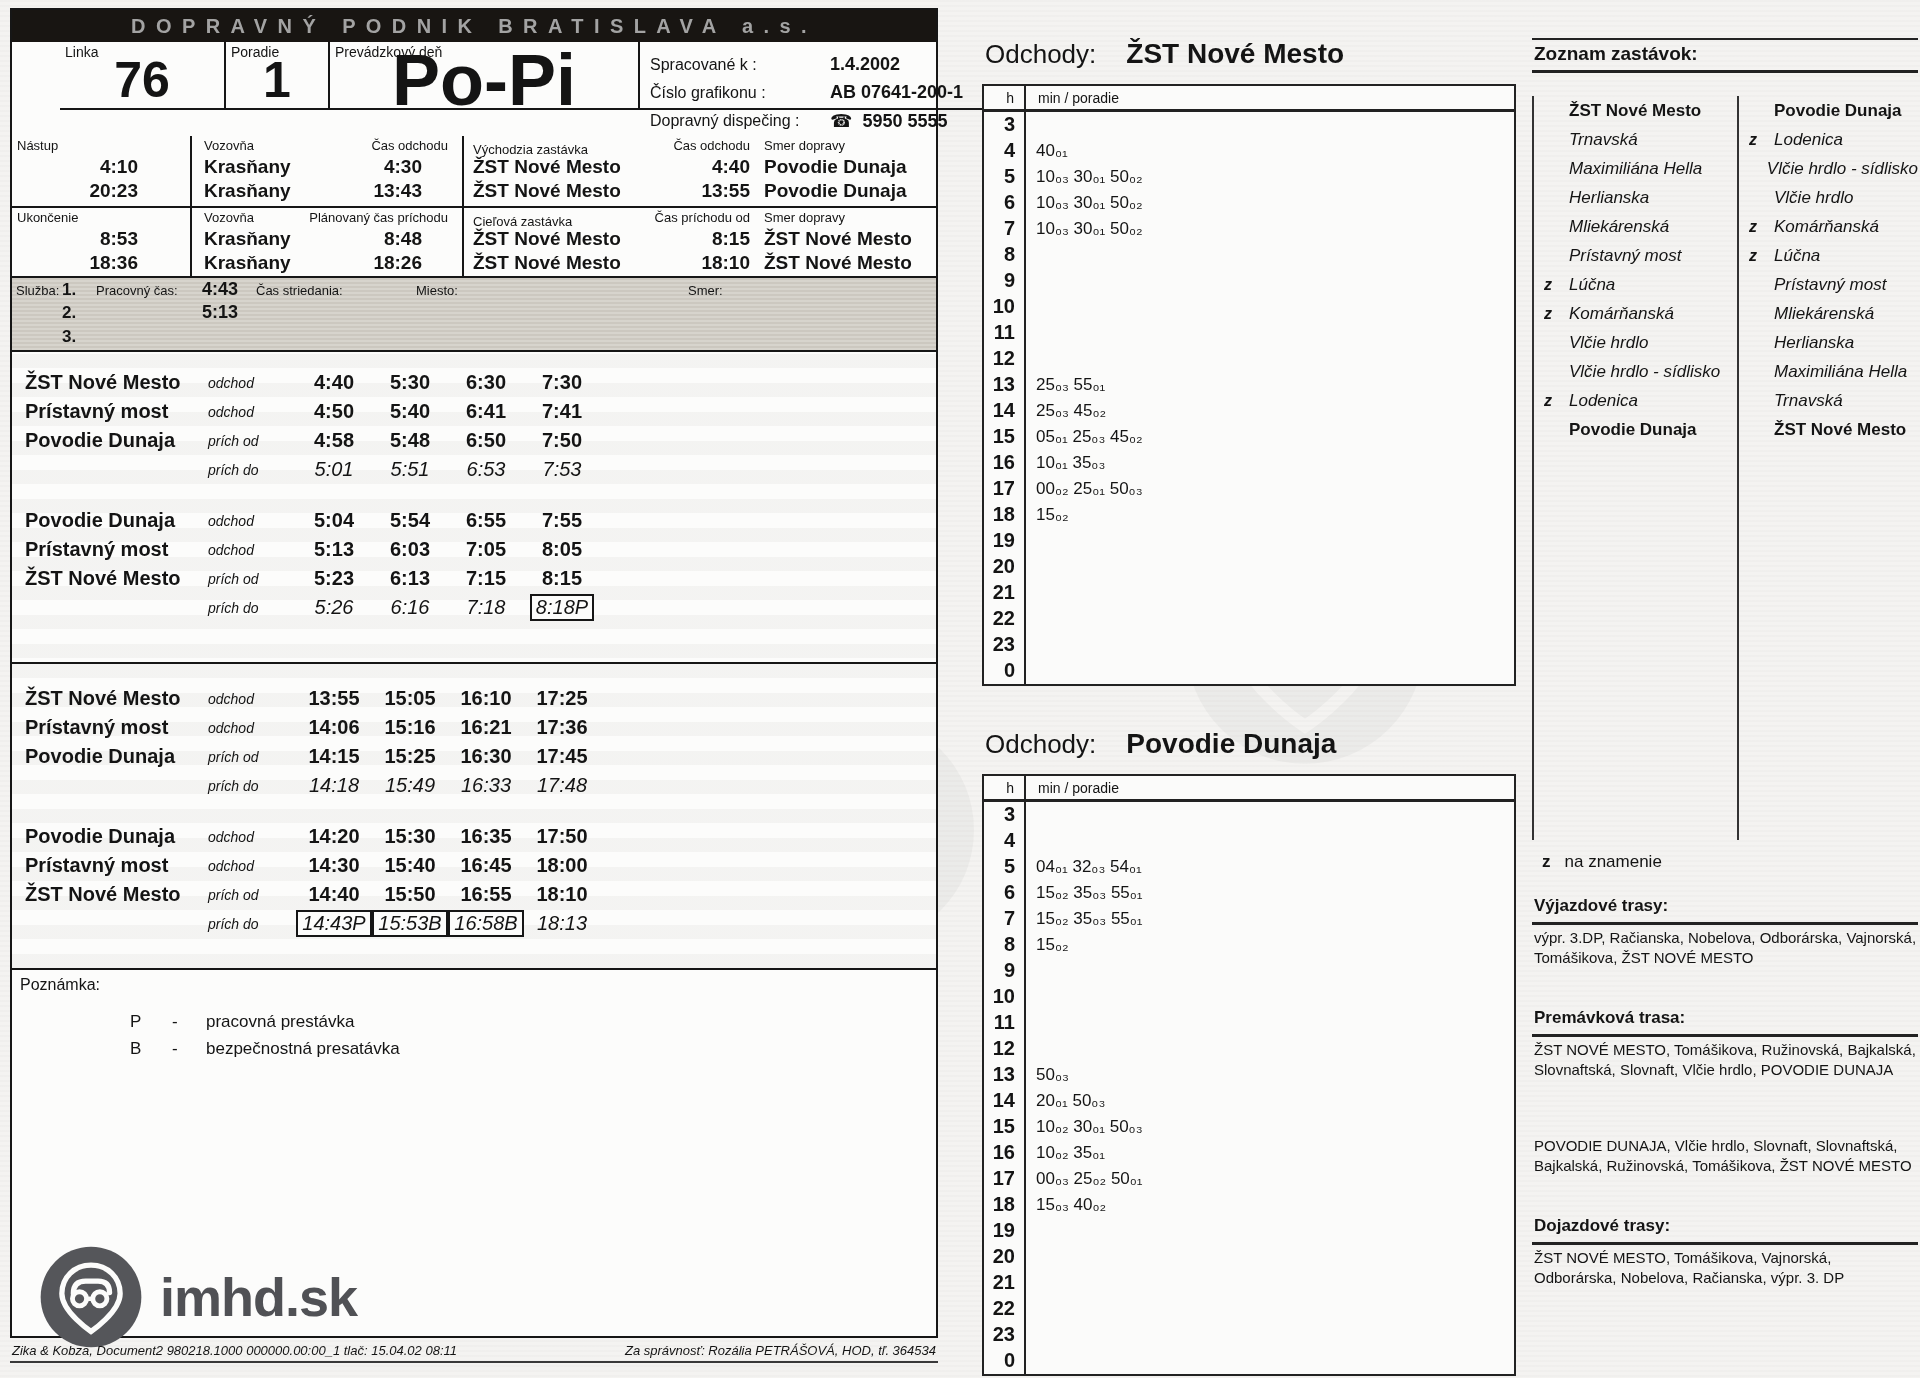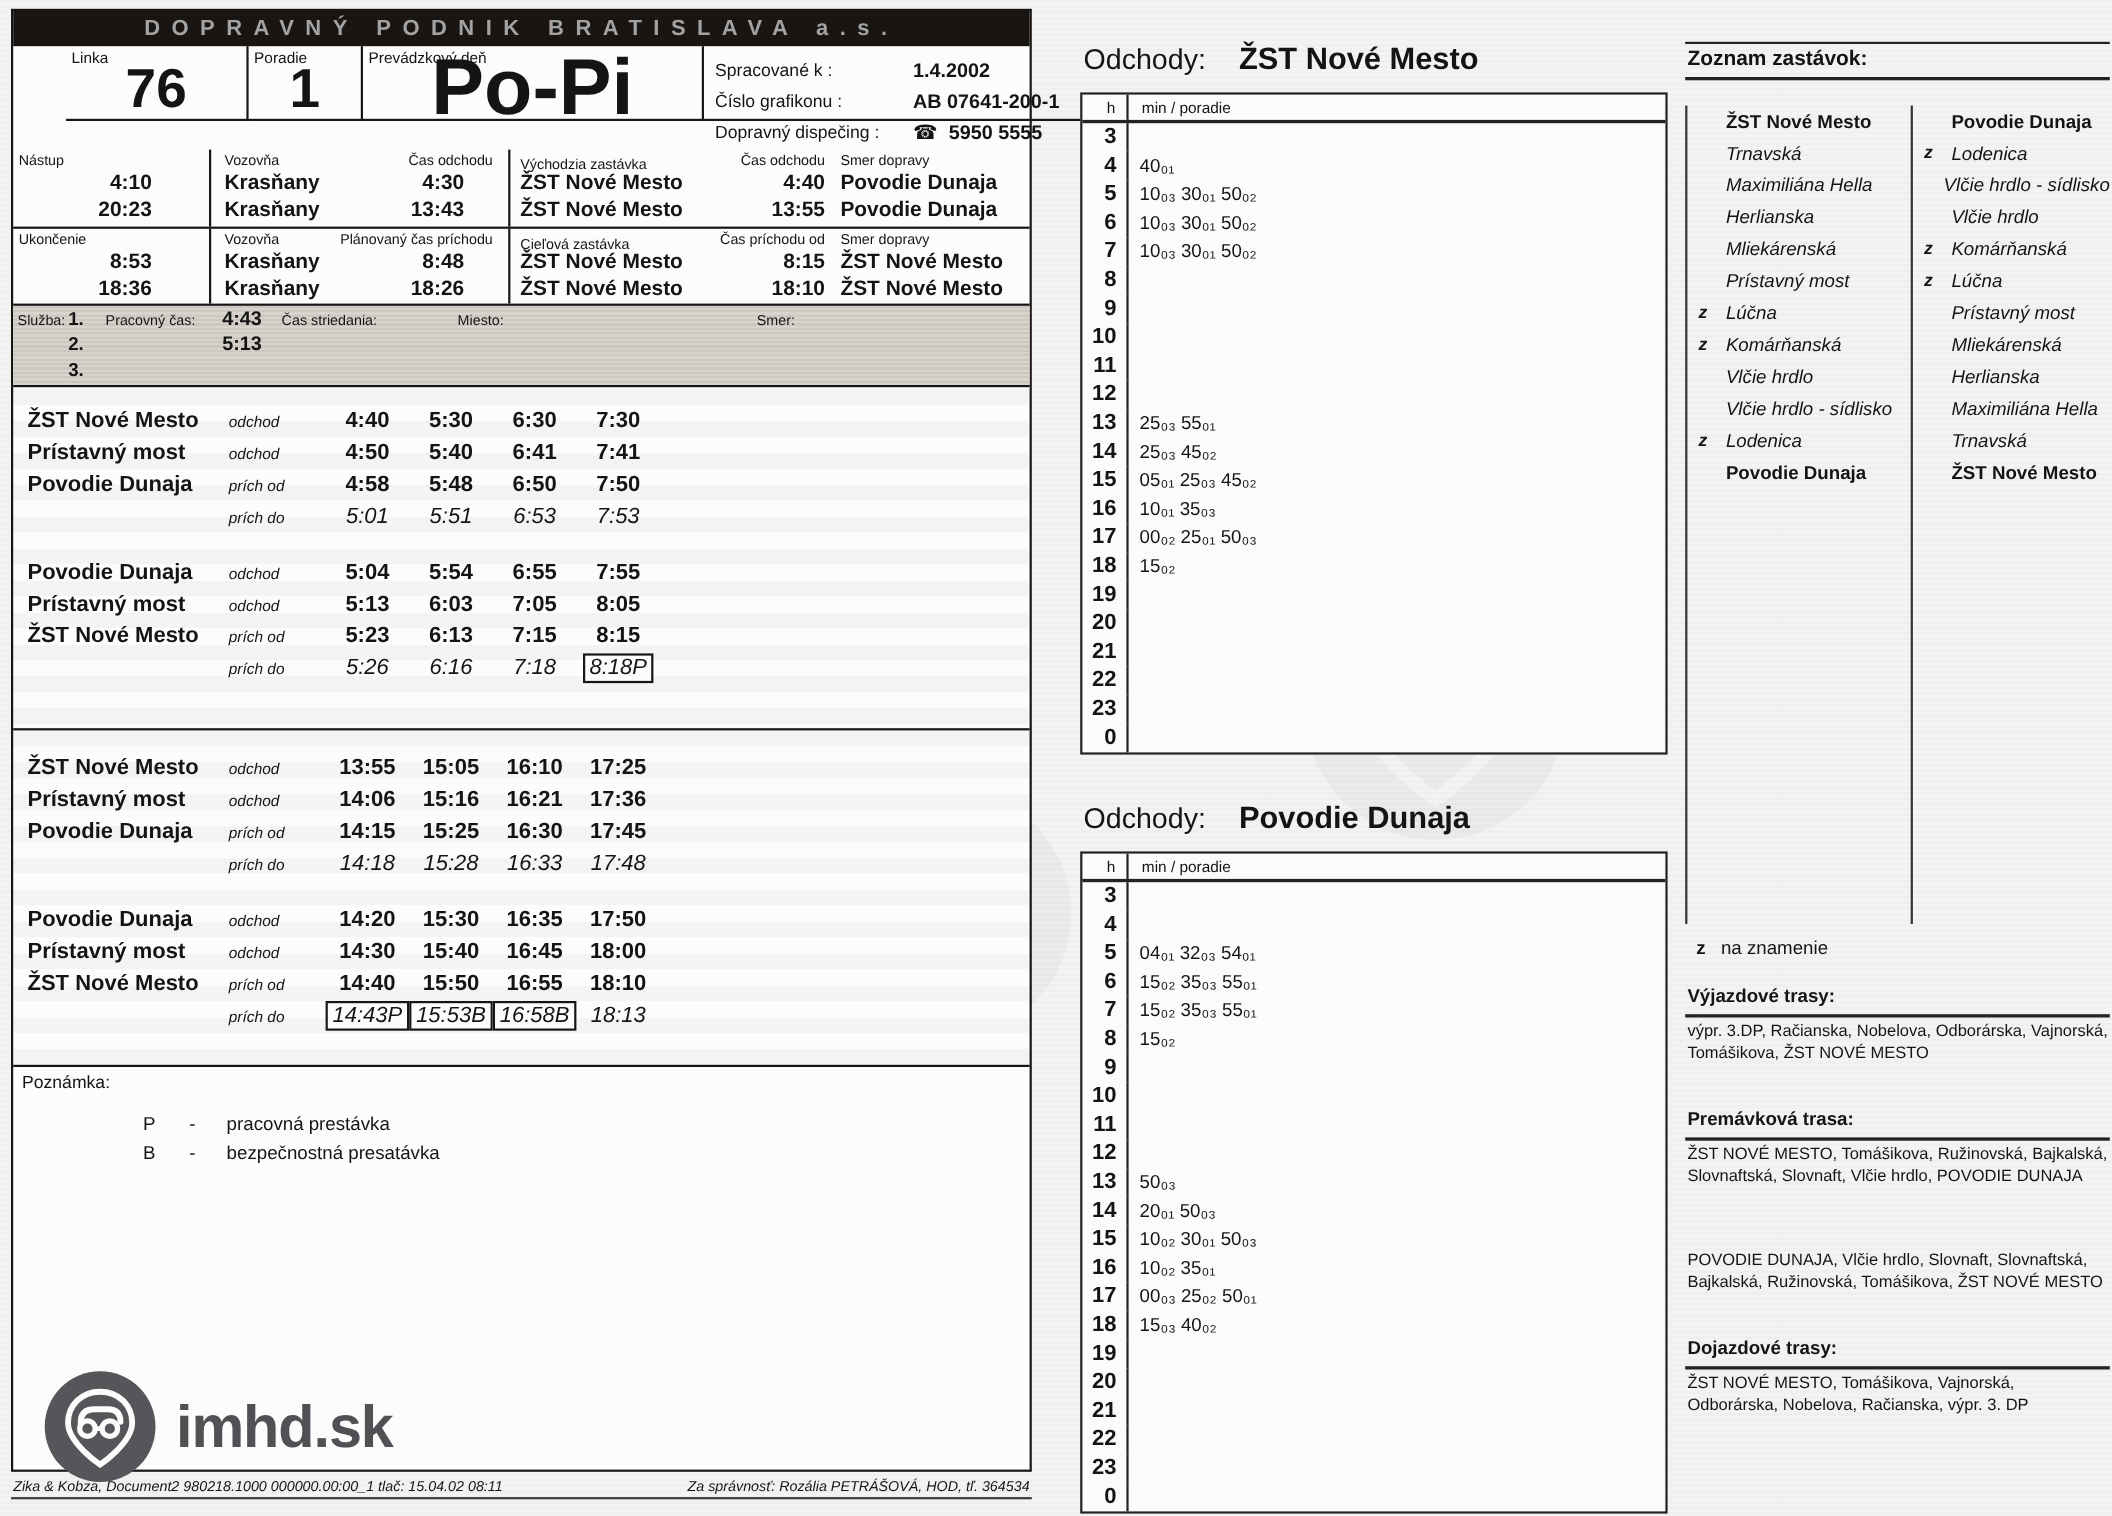--- a/index.html
+++ b/index.html
@@ -363,21 +363,21 @@
           <div class="t-time"><span>14:15</span></div>
           <div class="t-time"><span>15:25</span></div>
           <div class="t-time"><span>16:30</span></div>
           <div class="t-time"><span>17:45</span></div>
         </div>
 
         <div class="t-row">
           <div class="t-stop"></div>
           <div class="t-label">prích do</div>
           <div class="t-time"><span class=" it">14:18</span></div>
-          <div class="t-time"><span class=" it">15:28</span></div>
+          <div class="t-time"><span class=" it">15:49</span></div>
           <div class="t-time"><span class=" it">16:33</span></div>
           <div class="t-time"><span class=" it">17:48</span></div>
         </div>
 
         <div class="t-row gap">
           <div class="t-stop">Povodie Dunaja</div>
           <div class="t-label">odchod</div>
           <div class="t-time"><span>14:20</span></div>
           <div class="t-time"><span>15:30</span></div>
           <div class="t-time"><span>16:35</span></div>

